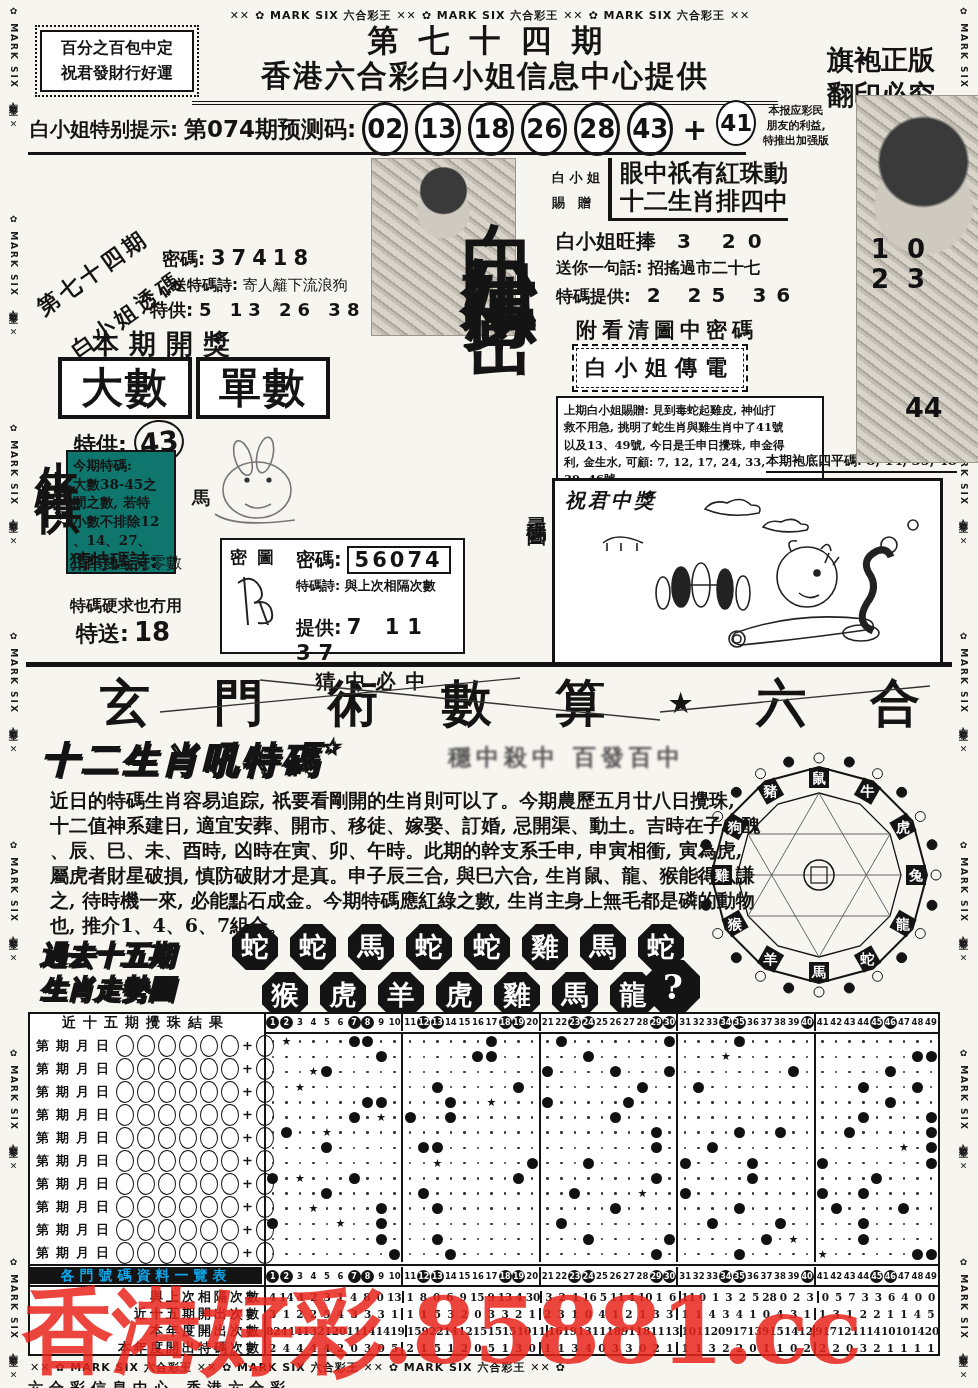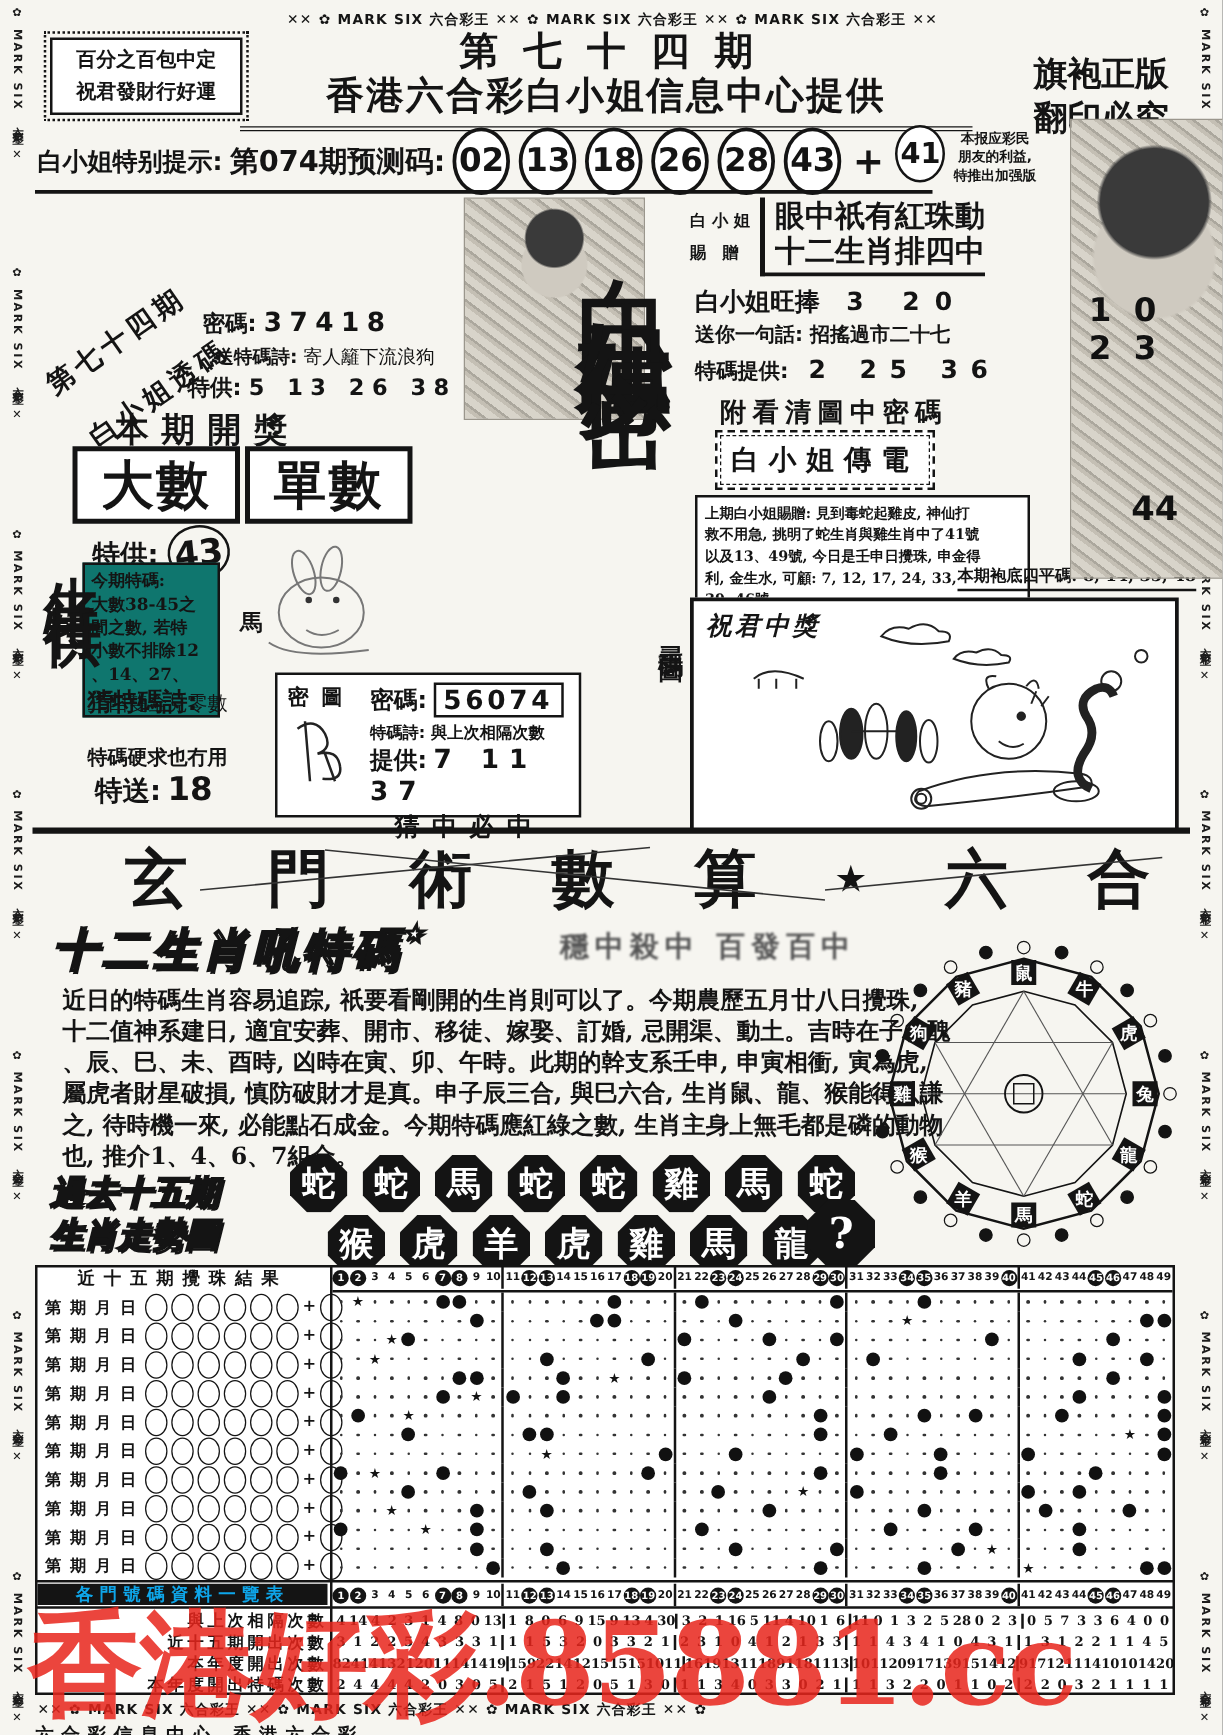--- a/index.html
+++ b/index.html
@@ -232,21 +232,21 @@
     </div>
     <div style="flex:1;">
       <div style="display:flex;align-items:center;gap:5px;">
         <span style="font-size:19px;font-weight:900;">密碼:</span>
         <span class="code56074">56074</span>
       </div>
       <div style="margin-top:3px;font-size:13px;font-weight:700;white-space:nowrap;">
         <span>特碼詩:</span>
         <span>與上次相隔次數</span>
       </div>
-      <div style="margin-top:0;">
+      <div style="margin-top:20px;">
         <span style="font-size:19px;font-weight:800;">提供:</span>
         <span style="font-size:21px;font-weight:800;letter-spacing:8px;">7  11  37</span>
       </div>
       <div style="text-align:center;font-size:20px;font-weight:900;letter-spacing:10px;margin-top:3px;">猜中必中</div>
     </div>
   </div>
 
   <div class="abs photo" style="left:327px;top:158px;width:143px;height:176px;"></div>
   <div class="abs vtitle" style="left:462px;top:162px;height:500px;">白小姐傳密</div>
   <div class="abs seek" style="left:524px;top:500px;height:110px;">尋碼圖</div>

